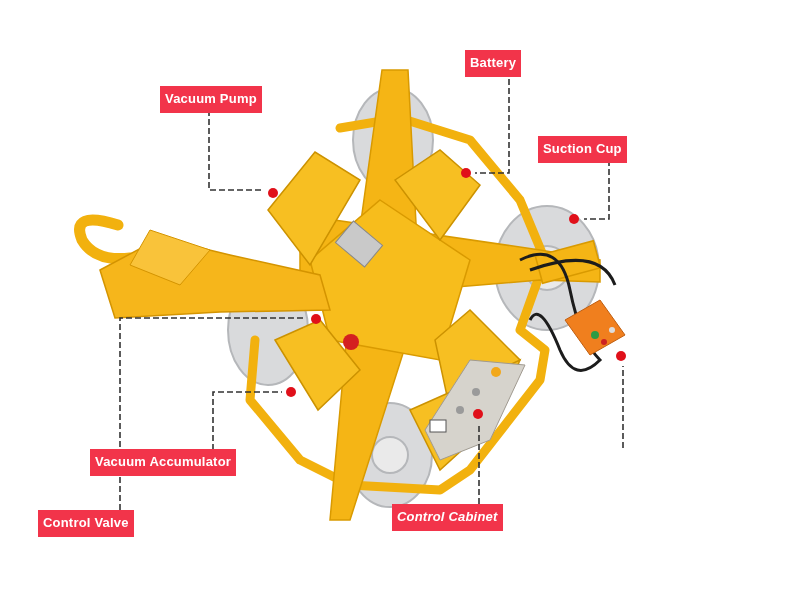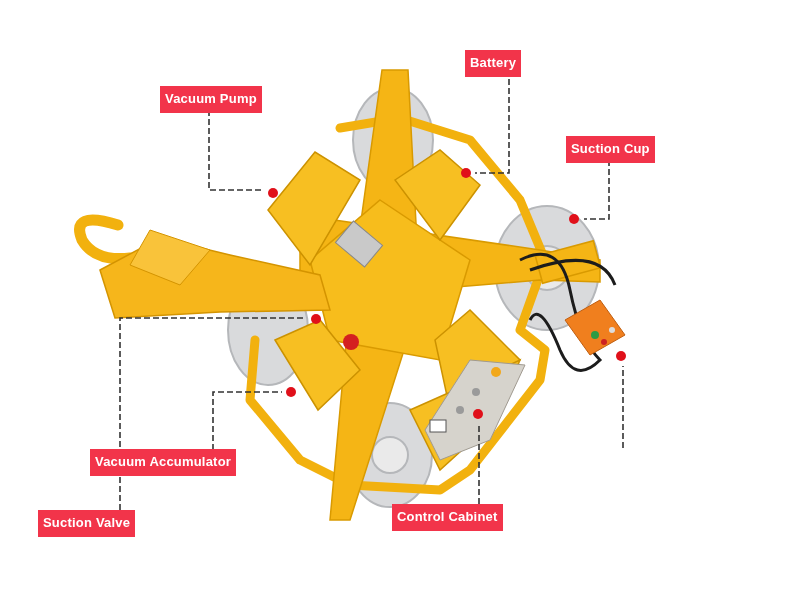--- a/index.html
+++ b/index.html
@@ -88,17 +88,17 @@
       <circle cx="574" cy="219" r="5"></circle>
       <circle cx="291" cy="392" r="5"></circle>
       <circle cx="621" cy="356" r="5"></circle>
       <circle cx="316" cy="319" r="5"></circle>
       <circle cx="478" cy="414" r="5"></circle>
     </g>
   </svg>
 
   <div class="label" style="left:118px; top:86px;margin-left:42px;">Vacuum Pump</div>
   <div class="label" style="left:465px; top:50px;">Battery</div>
-  <div class="label" style="left:566px; top:136px;">Suction Cup</div>
+  <div class="label" style="left:538px; top:136px;">Suction Cup</div>
   <div class="label" style="left:66px; top:449px;margin-left:24px;">Vacuum Accumulator</div>
-  <div class="label" style="left:38px; top:510px;">Suction Valve</div>
-  <div class="label" style="left:392px; top:504px;">Control Cabinet</div>
+  <div class="label" style="left:38px; top:510px;">Control Valve</div>
+  <div class="label" style="left:392px; top:504px;font-style:italic;">Control Cabinet</div>
 </div>
 
 </body></html>

